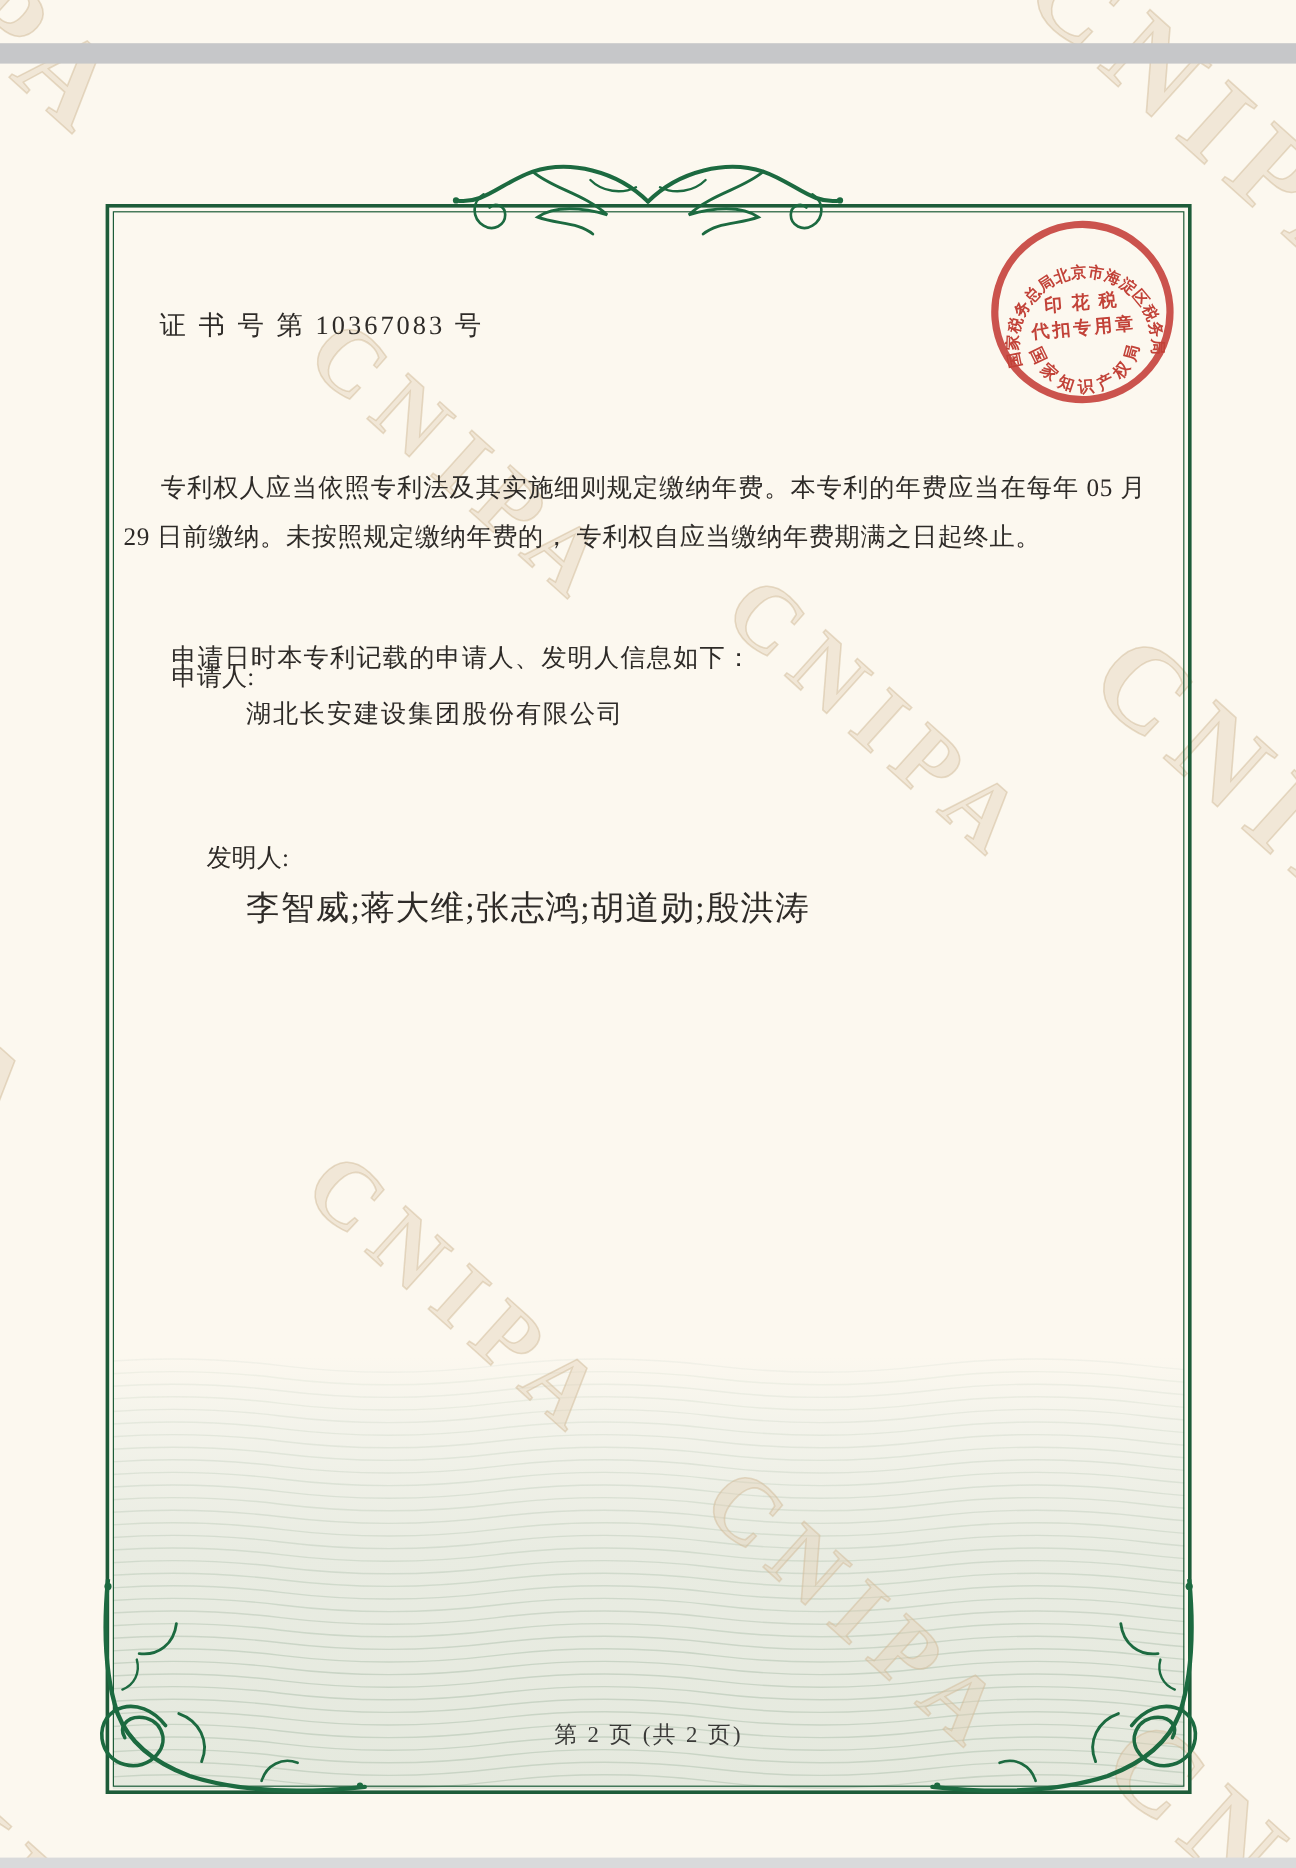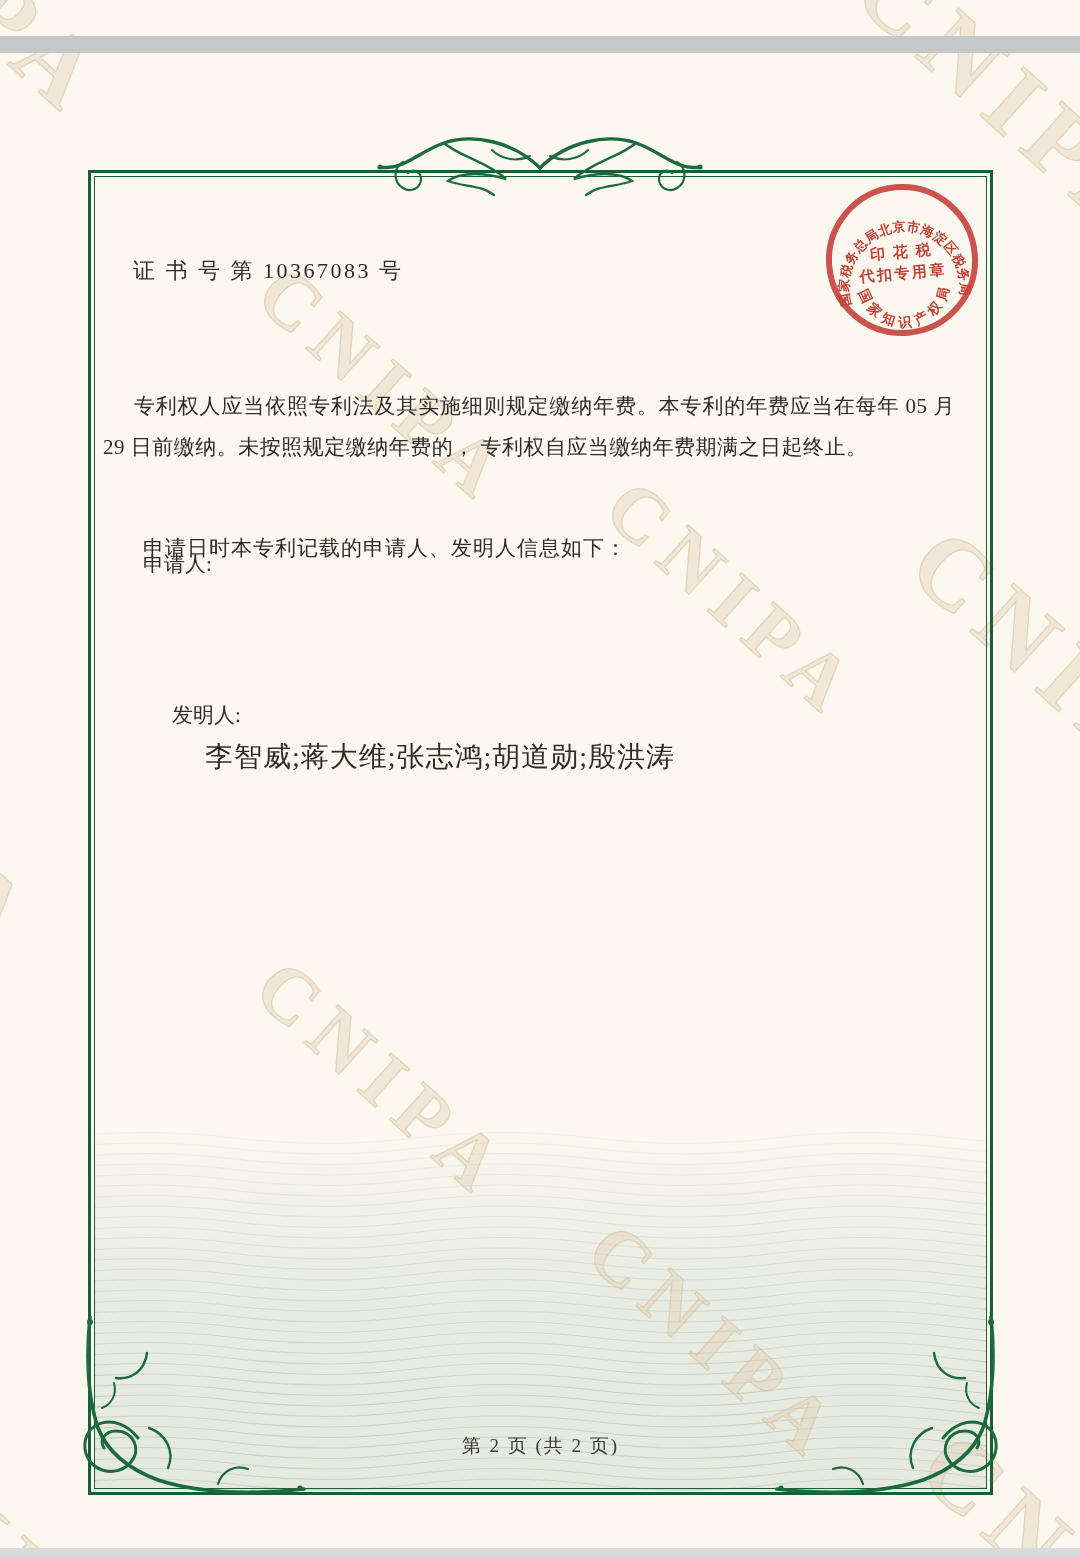--- a/index.html
+++ b/index.html
@@ -147,20 +147,21 @@
       <path d="M26,92 c10,-4 15,-14 12,-25" stroke-width="2"></path>
       <circle cx="14" cy="6" r="3" fill="#1c6a40" stroke="none"></circle>
       <circle cx="224" cy="172" r="2.6" fill="#1c6a40" stroke="none"></circle>
     </g>
   </svg>
 
   <div class="txt cert-no">证 书 号 第 10367083 号</div>
   <div class="txt para">专利权人应当依照专利法及其实施细则规定缴纳年费。本专利的年费应当在每年 05 月 29 日前缴纳。未按照规定缴纳年费的， 专利权自应当缴纳年费期满之日起终止。</div>
   <div class="txt intro">申请日时本专利记载的申请人、发明人信息如下：</div>
   <div class="txt app-label">申请人:</div>
+  <div class="txt app-name">湖北长安建设集团股份有限公司</div>
   <div class="txt inv-label">发明人:</div>
   <div class="txt inv-names">李智威;蒋大维;张志鸿;胡道勋;殷洪涛</div>
   <div class="txt footer">第 2 页 (共 2 页)</div>
 
   <div class="seal">
     <svg viewBox="0 0 140 140">
       <defs>
         <path id="sealTopArc" d="M 16 112 A 56 56 0 1 1 124 112" fill="none"></path>
         <path id="sealBottomArc" d="M 26 104 A 46 46 0 0 0 114 104" fill="none"></path>
       </defs>

